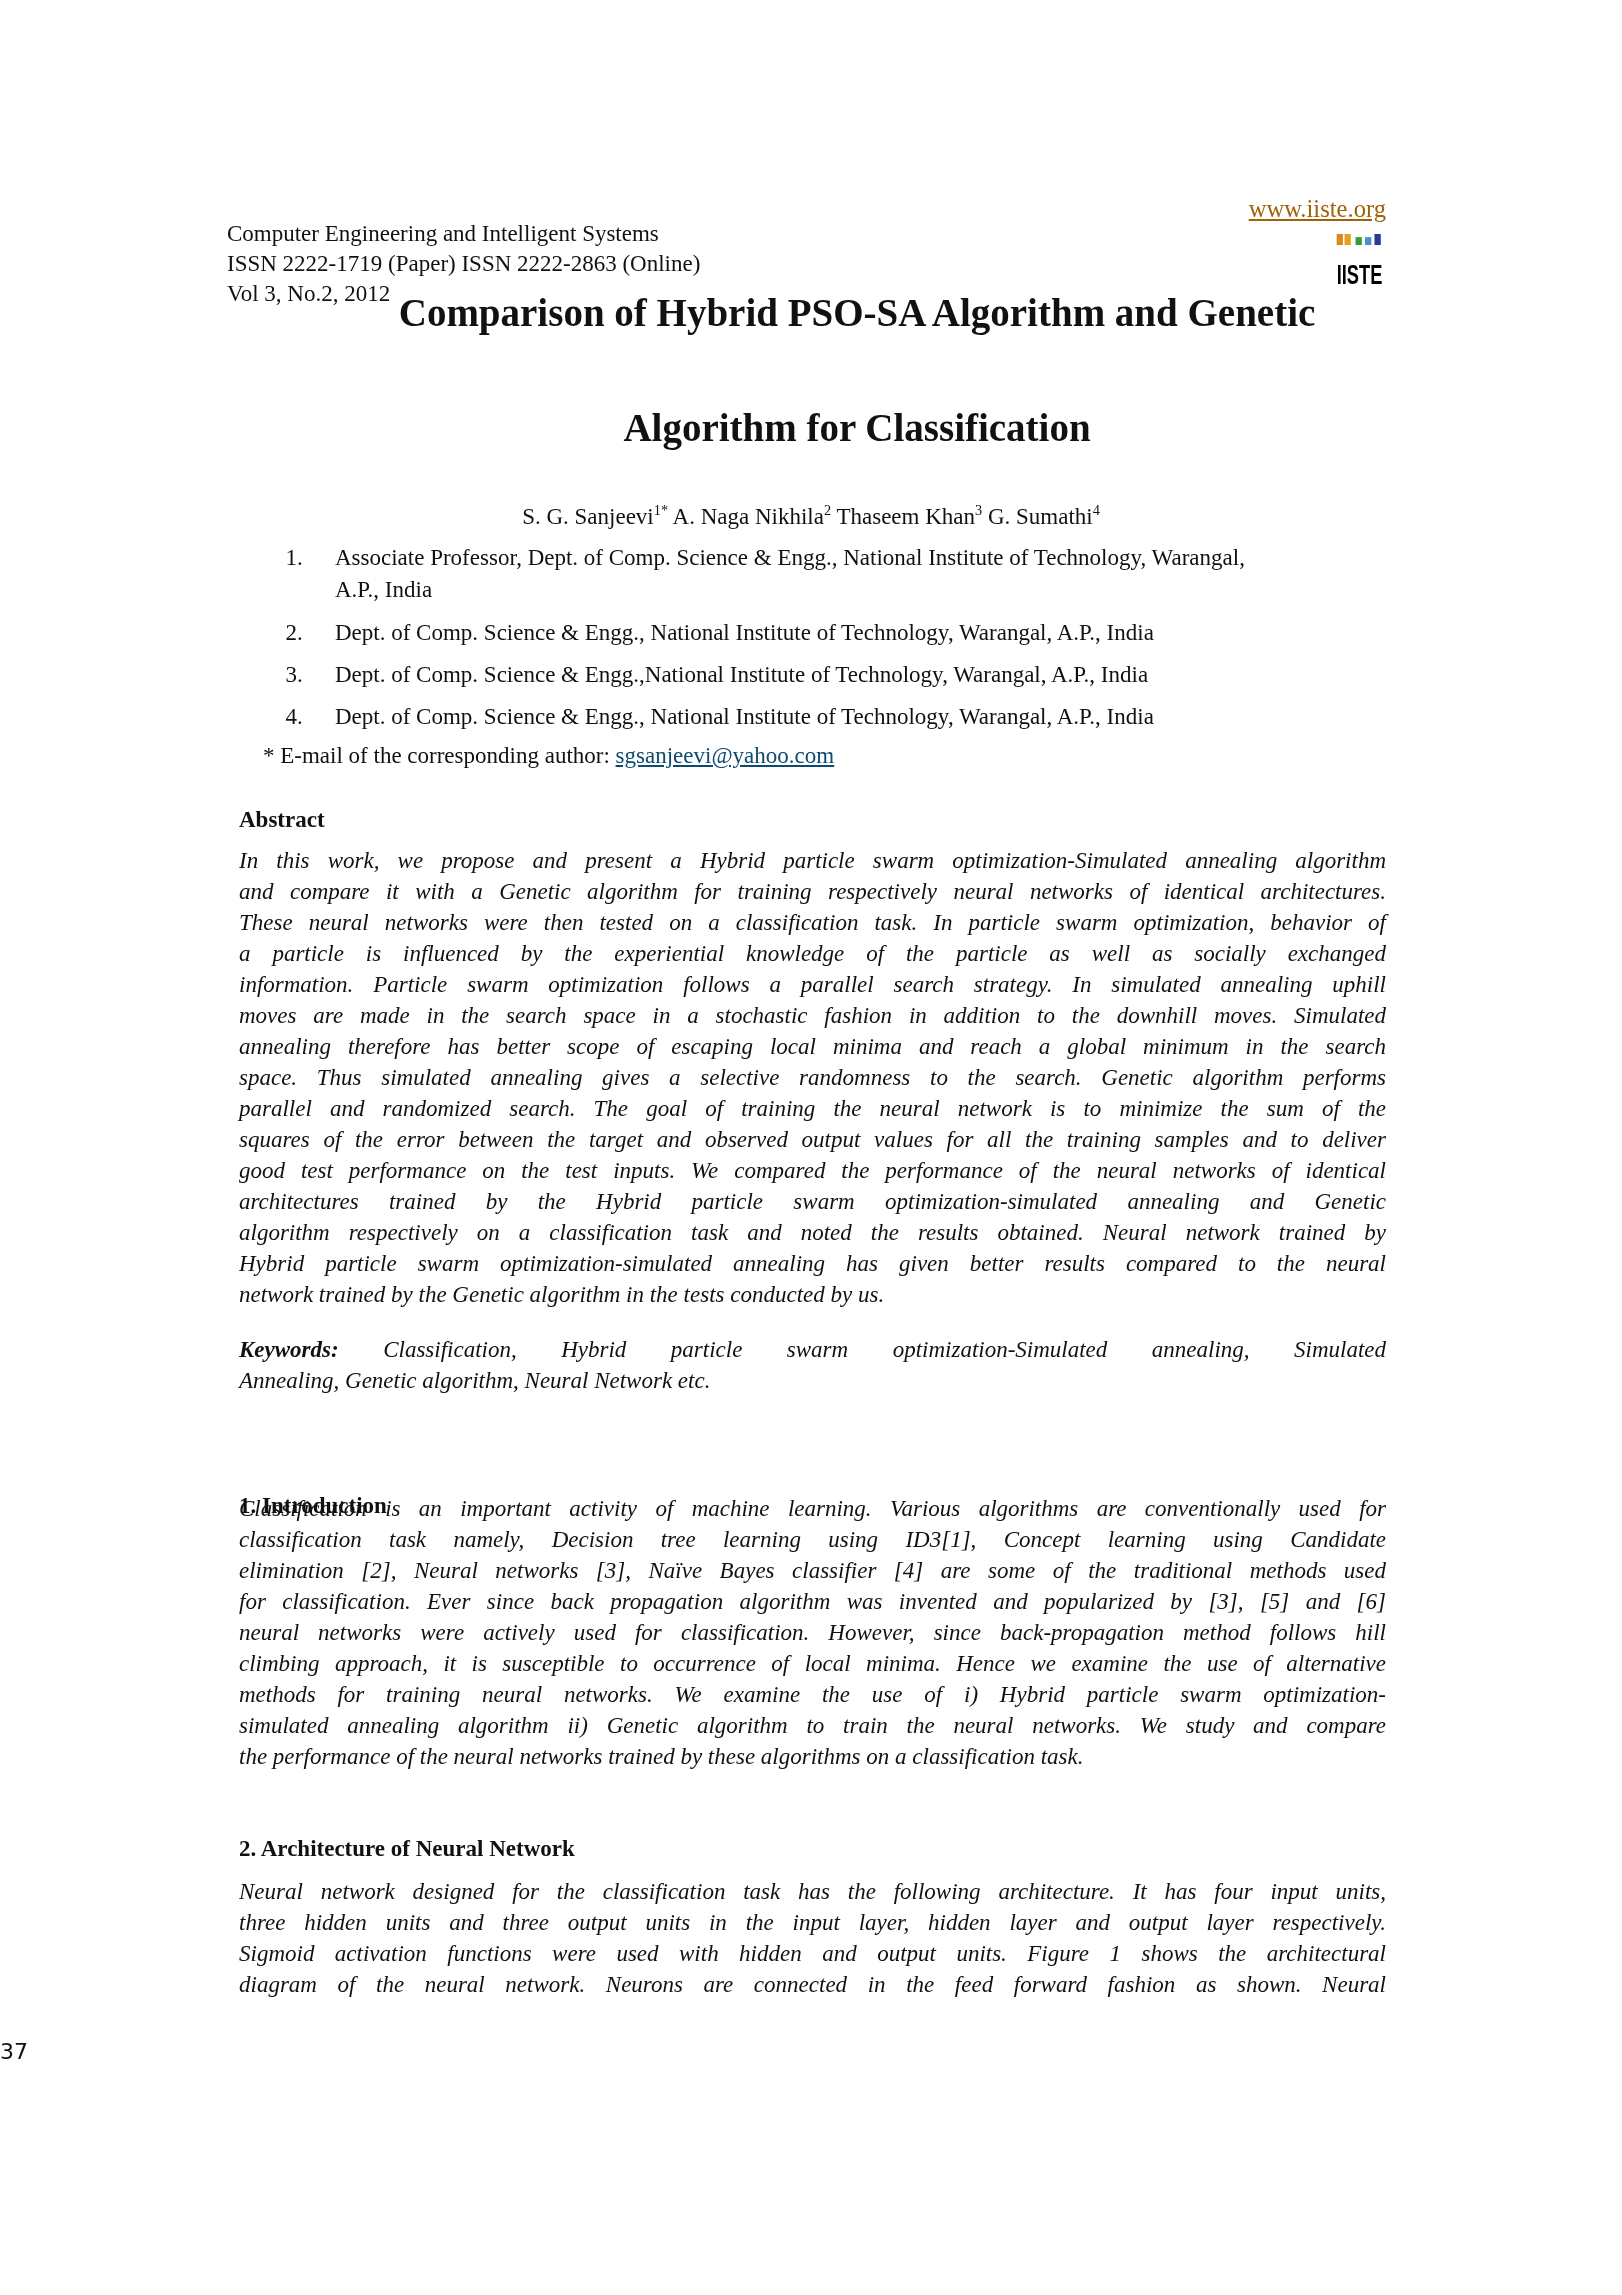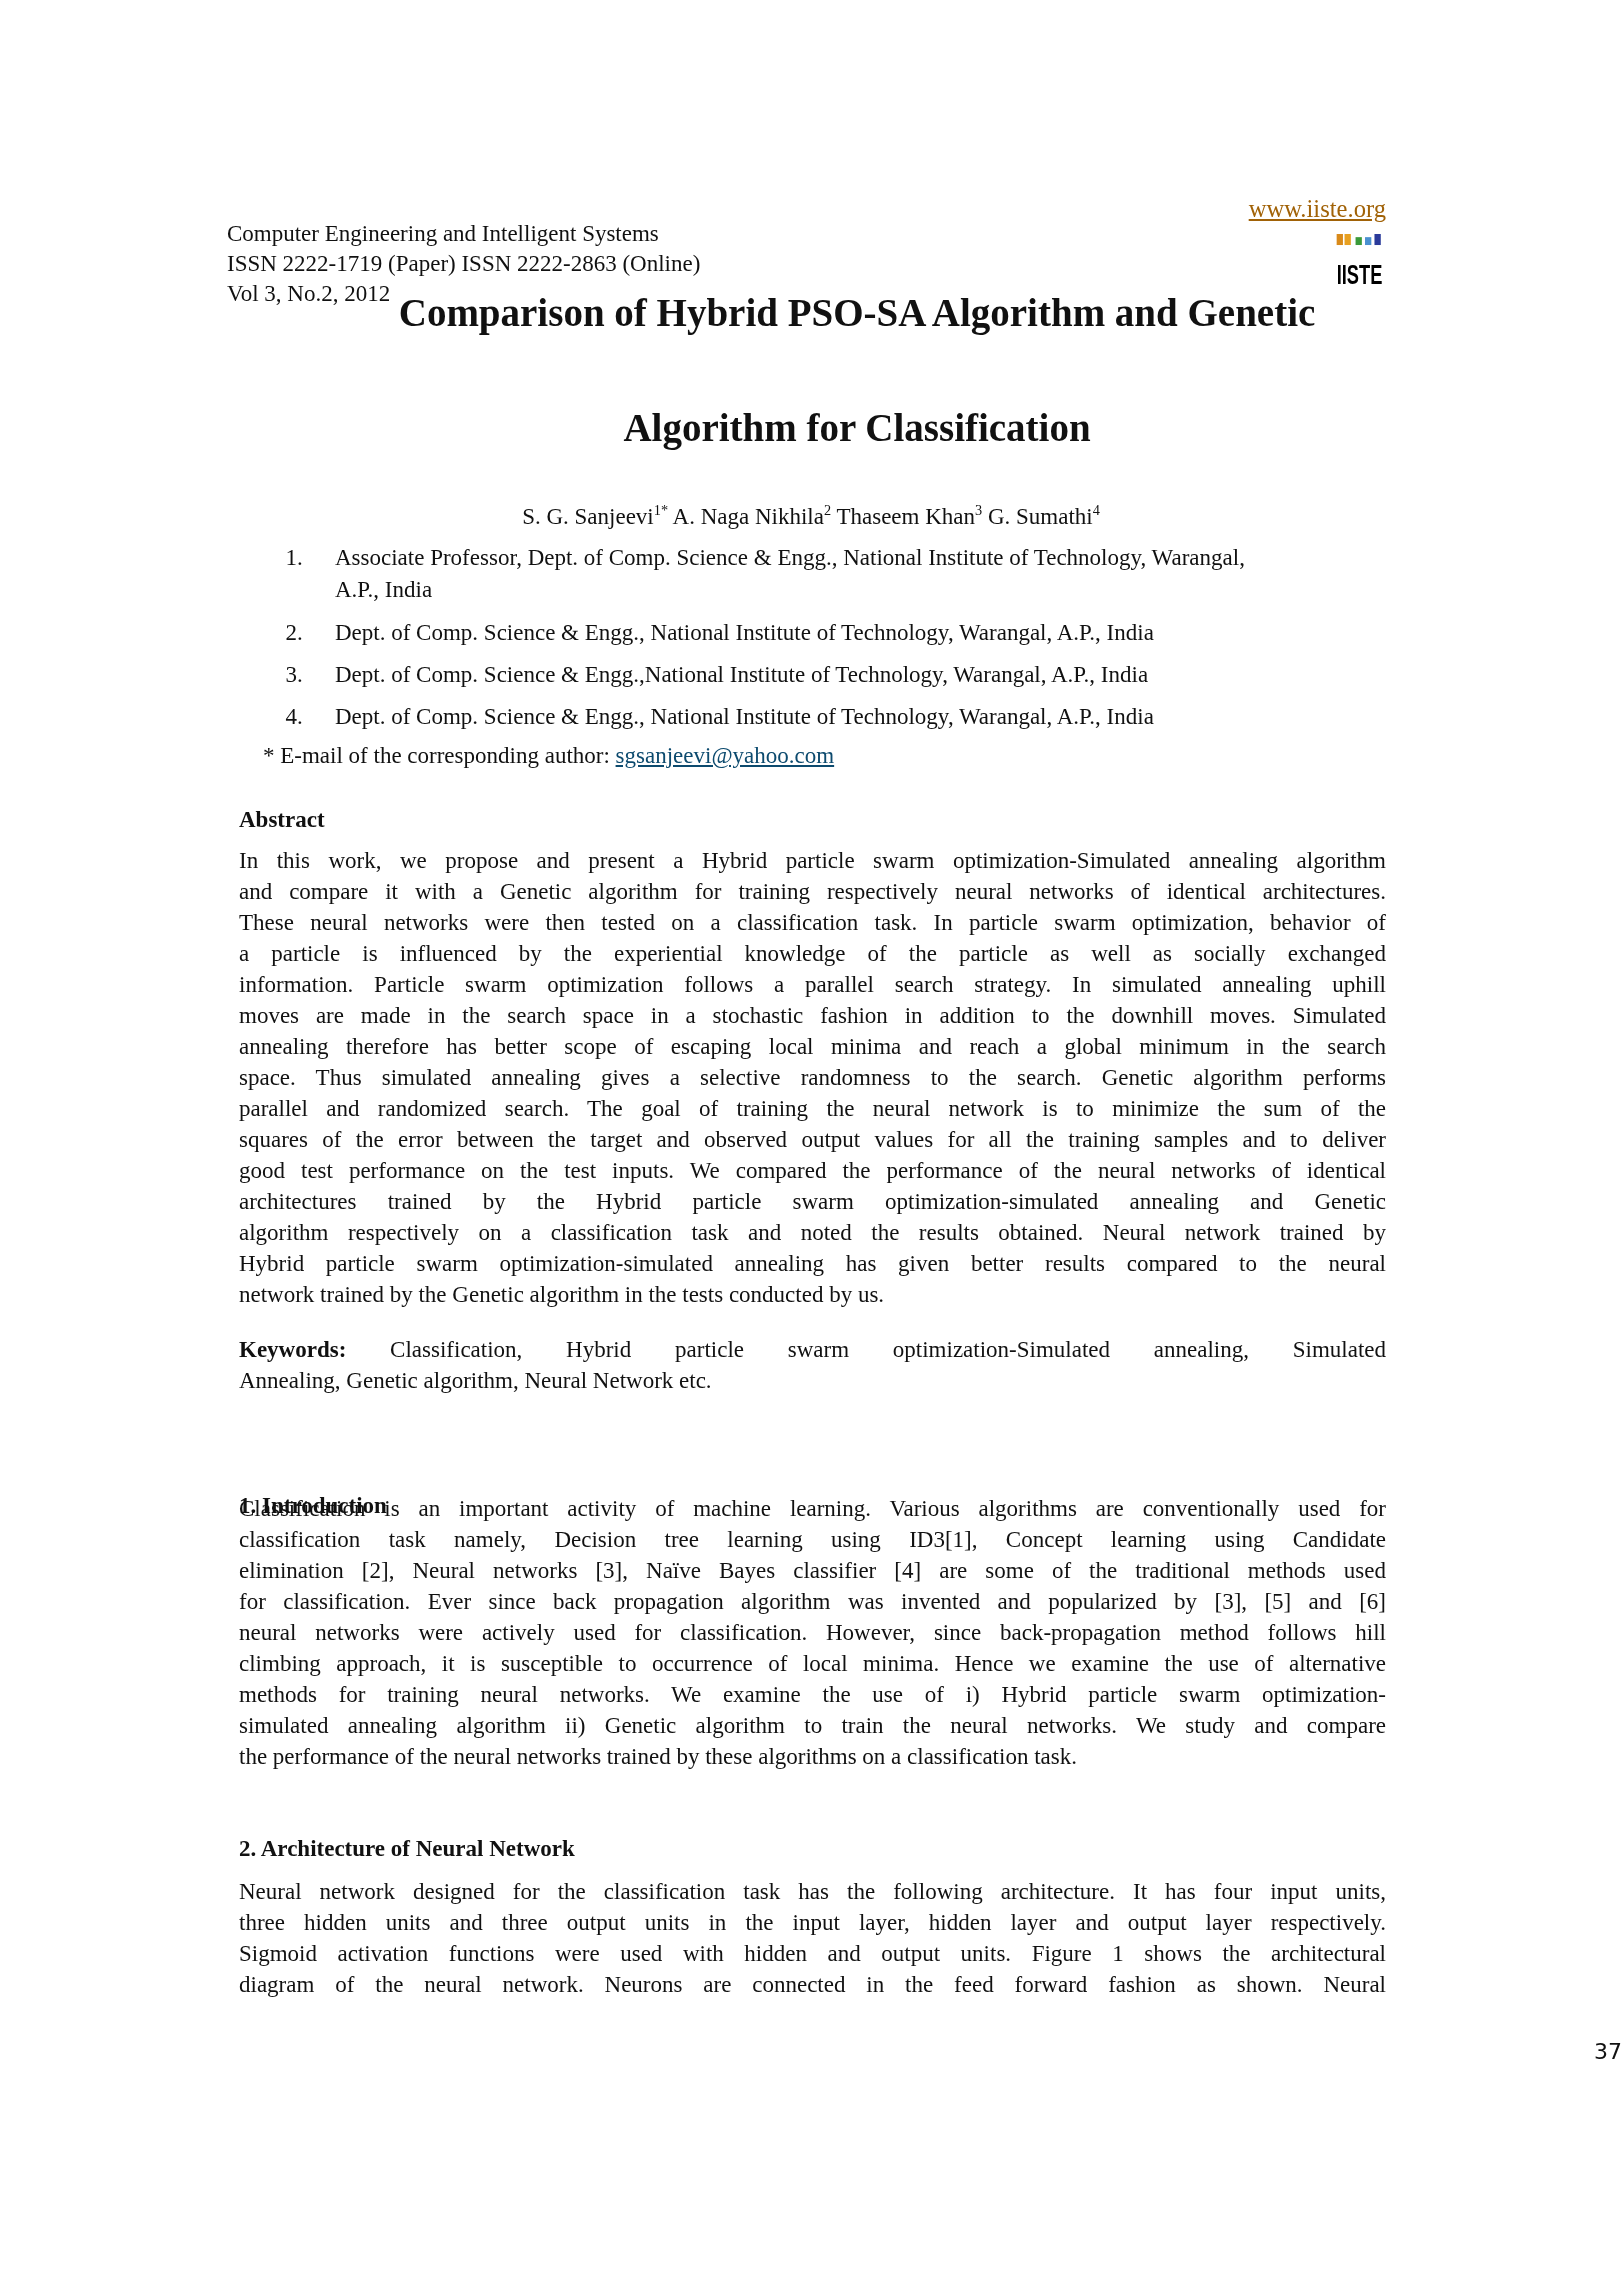--- a/index.html
+++ b/index.html
@@ -12,24 +12,24 @@
   .title { left: 0; width: 1622px; text-align: center; font-weight: bold; font-size: 39px; line-height: 44px; padding-left: 46px; }
   .authors { left: 0; width: 1622px; text-align: center; font-size: 23px; top: 504px; }
   .authors sup { font-size: 14.3px; vertical-align: 9.5px; line-height: 0; }
   .aff { left: 287px; width: 1101px; font-size: 23px; line-height: 32px; }
   .aff .num { position: absolute; left: -1.6px; width: 48px; }
   .aff .txt { position: absolute; left: 48px; width: 1053px; }
   .email { left: 263px; top: 743px; font-size: 23px; }
   .email a { color: #0c4a6e; text-decoration: underline; }
   .h { left: 239px; font-weight: bold; font-size: 23px; }
   .para { left: 239px; width: 1147px; font-size: 23px; line-height: 31px; text-align: justify; }
-  .para .ln { display: block; text-align: justify; text-align-last: justify; white-space: nowrap; height: 31px; }
+  .para .ln { display: block; text-align: justify; text-align-last: justify; white-space: nowrap; height: 31px; font-style: italic; }
   .para .ln.last { text-align-last: left; }
   .kw b { font-weight: bold; }
-  .pagenum { left: 0; width: 1622px; text-align: right; top: 2039px; font-family: "DejaVu Sans", "Liberation Sans", sans-serif; font-size: 22px; }
+  .pagenum { left: 0; width: 1622px; text-align: left; top: 2039px; font-family: "DejaVu Sans", "Liberation Sans", sans-serif; font-size: 22px; }
 </style>
 </head>
 <body>
 
 <div class="abs hdr" style="top:195px;">Computer Engineering and Intelligent Systems</div>
 <div class="abs hdr" style="top:225px;">ISSN 2222-1719 (Paper) ISSN 2222-2863 (Online)</div>
 <div class="abs hdr" style="top:255px;">Vol 3, No.2, 2012</div>
 <a class="abs hdr-link">www.iiste.org</a>
 
 <svg class="abs logo" viewBox="0 0 62 66">

